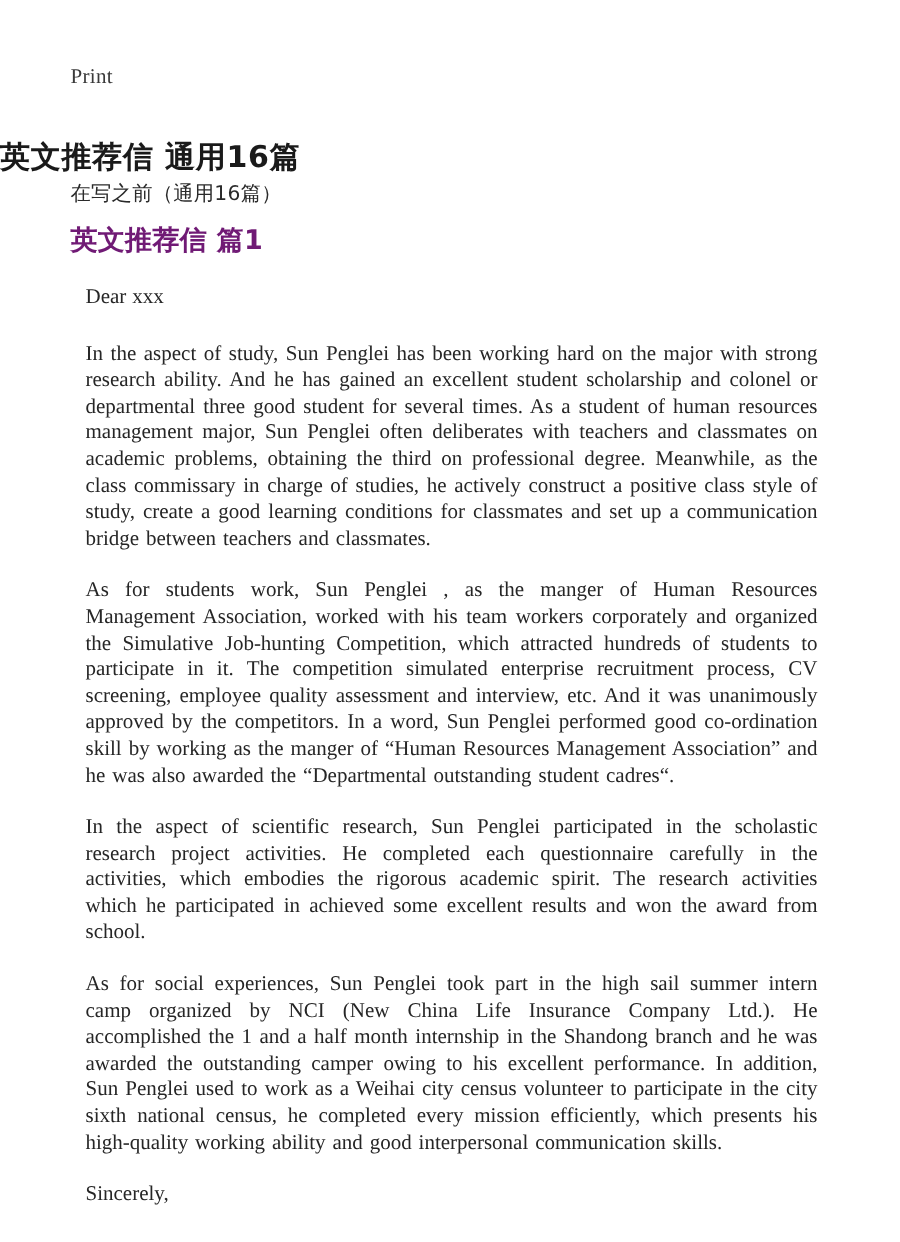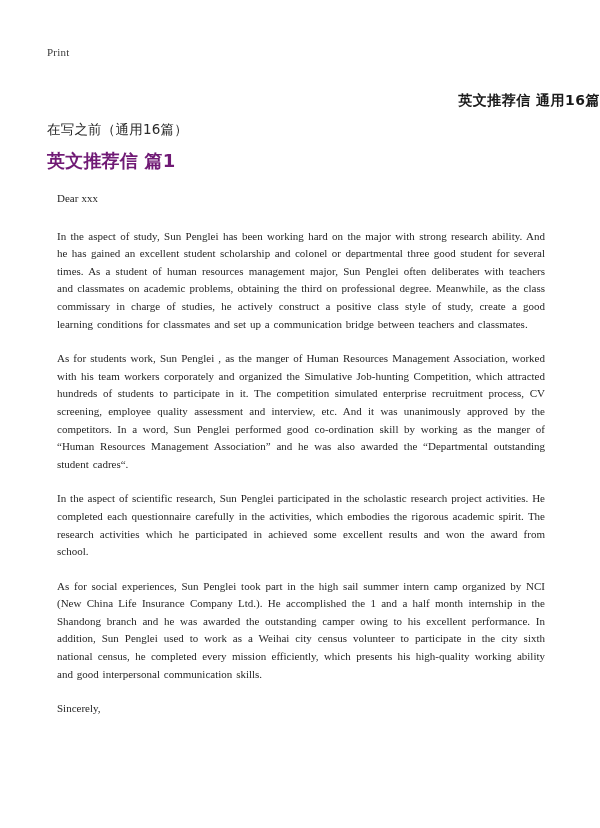--- a/index.html
+++ b/index.html
@@ -23,37 +23,37 @@
     height: 828px;
     box-sizing: border-box;
   }
 
   
   .print-link {
     position: absolute;
     left: 47px;
     top: 44px;
     font-family: "Liberation Serif", serif;
-    font-size: 11px;
+    font-size: 14px;
     line-height: 16px;
     color: #3a3a3a;
     letter-spacing: 0.2px;
     cursor: pointer;
     text-decoration: none;
   }
 
   
   .doc-title {
     position: absolute;
     left: 0;
     top: 76px;
     width: 600px;
-    text-align: right;
+    text-align: left;
     font-family: "DejaVu Sans", sans-serif;
-    font-size: 14px;
+    font-size: 20px;
     line-height: 30px;
     font-weight: bold;
     color: #1a1a1a;
     letter-spacing: 0.5px;
   }
 
   
   .content {
     position: absolute;
     left: 47px;
@@ -90,21 +90,21 @@
     letter-spacing: 0.2px;
   }
 
   .letter {
     margin-left: 10px;
     width: 488px;
   }
 
   .letter p {
     font-family: "Liberation Serif", serif;
-    font-size: 11px;
+    font-size: 14px;
     line-height: 17.6px;
     color: #262626;
     margin: 0 0 17px 0;
     text-align: justify;
     text-justify: inter-word;
     word-spacing: 1.1px;
   }
 
   .letter p.salutation,
   .letter p.closing {

